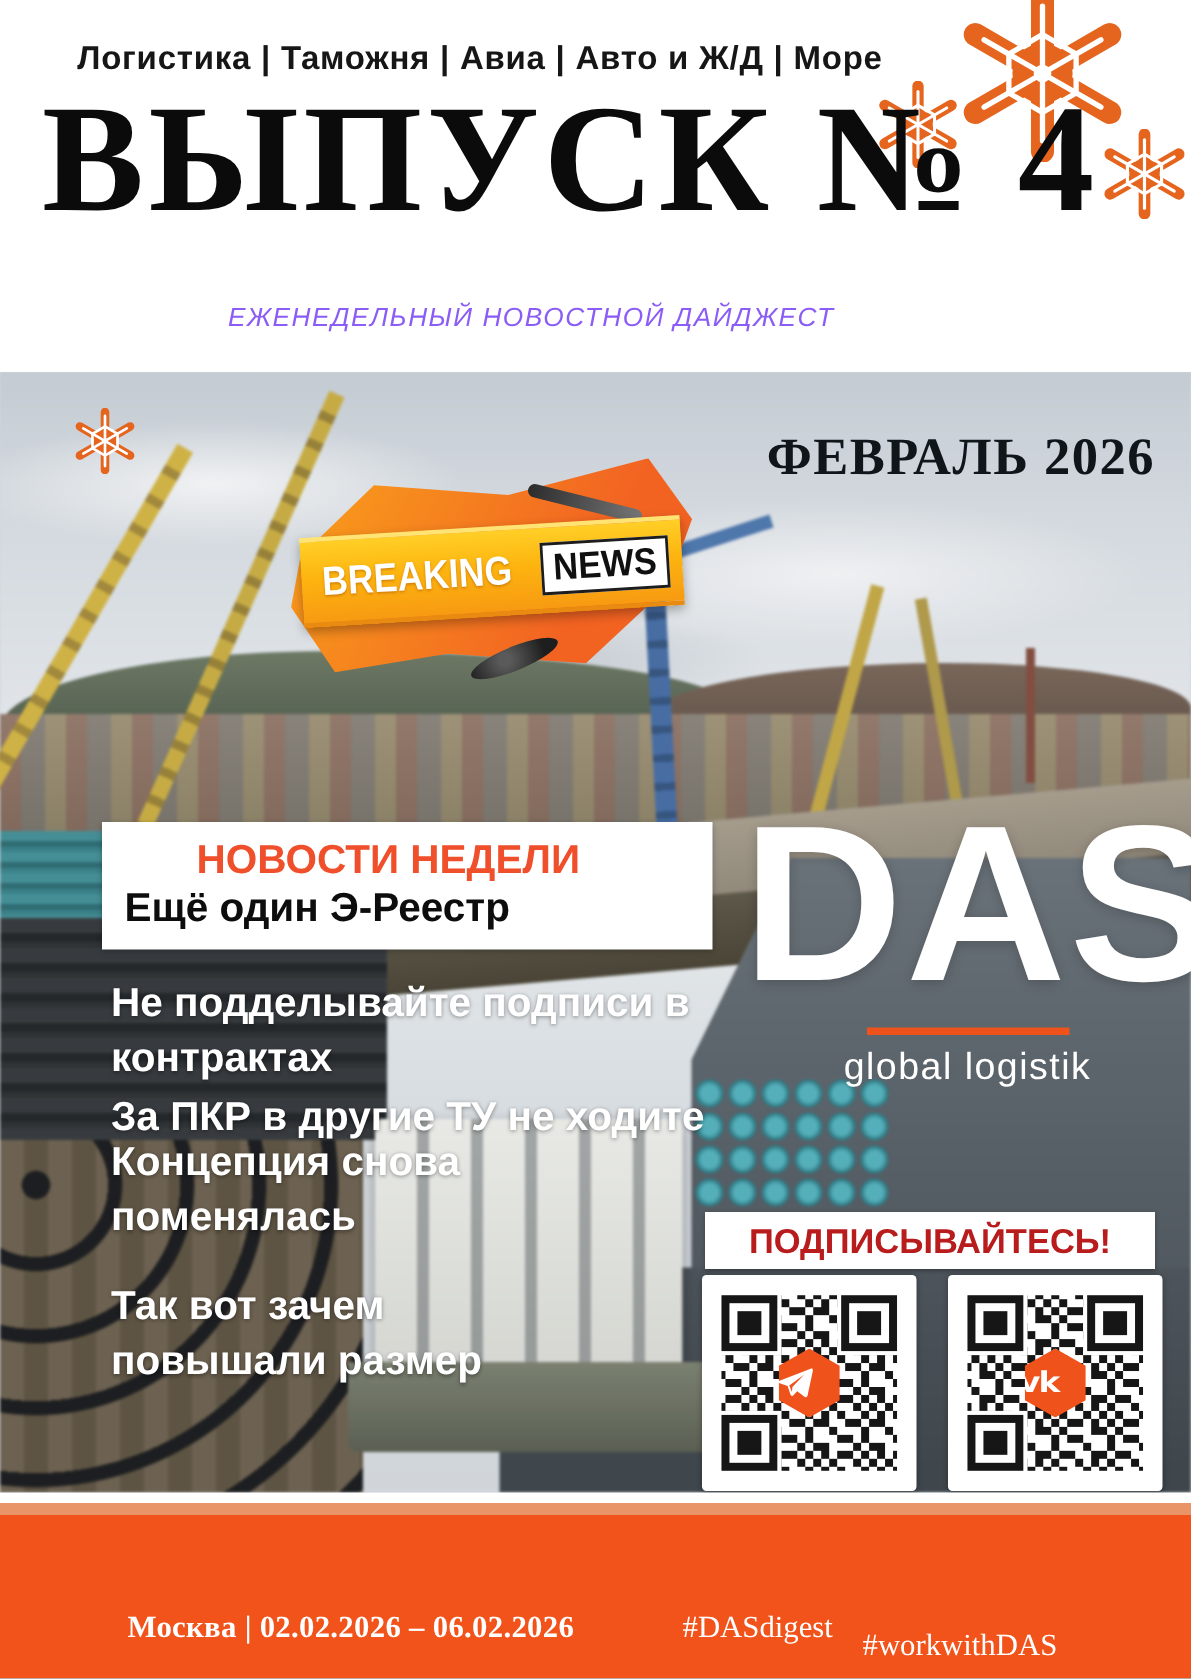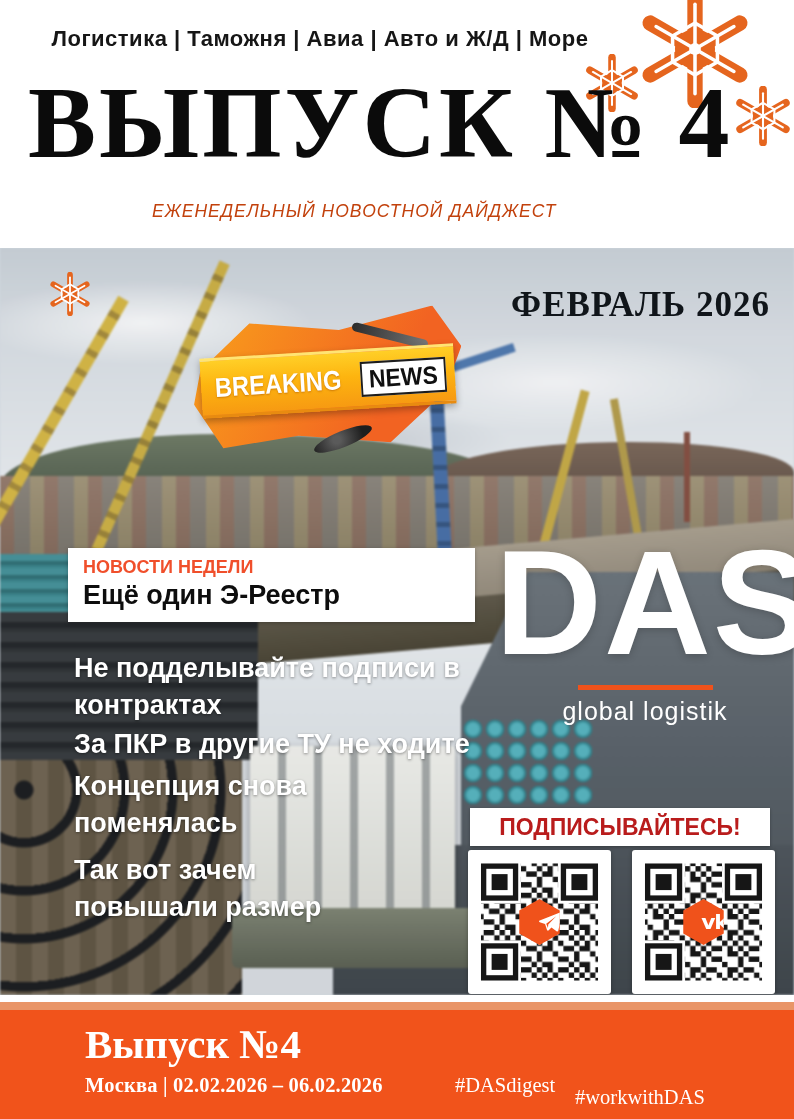--- a/index.html
+++ b/index.html
@@ -2,25 +2,25 @@
 <html><head>
 <meta charset="utf-8">
 <style>
   html,body{margin:0;padding:0;background:#888;}
   .page{position:relative;width:794px;height:1119px;background:#ffffff;overflow:hidden;
         font-family:"Liberation Sans",sans-serif;padding-left:47px;}
 
   
   .nav-strip{position:absolute;top:26px;left:0;width:640px;text-align:center;
              font-size:22px;font-weight:bold;color:#161616;letter-spacing:.5px;white-space:nowrap;}
-  .issue-title{position:absolute;top:72px;left:28px;z-index:3;margin:0;
+  .issue-title{position:absolute;top:56px;left:28px;z-index:3;margin:0;
                font-family:"Liberation Serif",serif;font-weight:bold;font-size:102px;
                line-height:1;color:#0b0b0b;letter-spacing:3px;white-space:nowrap;}
   .newsletter-subtitle{position:absolute;top:201px;left:152px;font-style:italic;
-               font-size:17.5px;color:#c2410c;letter-spacing:1px;white-space:nowrap;}
+               font-size:17.5px;color:#8b5cf6;letter-spacing:1px;white-space:nowrap;}
   .flake{position:absolute;z-index:1;}
   .flake-a{top:-10px;left:636px;width:118px;height:118px;}
   .flake-b{top:54px;left:583px;width:58px;height:58px;}
   .flake-c{top:86px;left:733px;width:60px;height:60px;}
   .flake-photo{top:24px;left:48px;width:44px;height:44px;z-index:4;}
 
   
   .photo{position:absolute;top:248px;left:0;width:794px;height:747px;overflow:hidden;background:#cfd7de;}
   .scene{position:absolute;inset:0;filter:blur(1.2px) saturate(.85) contrast(.95);}
   .scene > div{position:absolute;}
@@ -90,44 +90,44 @@
      padding:1px 7px;border:2px solid #1d1d1d;transform:scaleX(.92);}
   .bn-tail{position:absolute;left:44%;bottom:4px;width:62px;height:16px;border-radius:50%;
      transform:rotate(-22deg);background:radial-gradient(circle at 40% 40%,#5a5a5a 10%,#1e1e1e 70%);}
 
   
   .month-label{position:absolute;top:37px;right:24px;z-index:4;
      font-family:"Liberation Serif",serif;font-weight:bold;font-size:35px;
      letter-spacing:1px;color:#10151a;}
   .week-card{position:absolute;left:68px;top:300px;width:377px;z-index:5;
      background:#fff;padding:9px 15px 10px;box-shadow:0 1px 4px rgba(0,0,0,.25);}
-  .week-kicker{font-size:18px;font-weight:bold;color:#f04f2b;line-height:1.2;}
+  .week-kicker{font-size:27px;font-weight:bold;color:#f04f2b;line-height:1.2;margin-left:48px;}
   .week-headline{font-size:27px;font-weight:bold;color:#0d0d0d;line-height:1.25;}
   .headline{position:absolute;left:74px;z-index:5;color:#fff;font-weight:bold;
      font-size:27px;line-height:37px;text-shadow:0 1px 3px rgba(0,0,0,.4);}
   .hl1{top:402px;width:400px;}
   .hl2{top:478px;width:440px;}
-  .hl3{top:520px;width:300px;}
+  .hl3{top:508px;width:300px;}
   .hl4{top:604px;width:300px;}
 
   .das-logo{position:absolute;left:495px;top:281px;width:300px;z-index:4;text-align:center;color:#fff;}
   .das-wordmark{font-size:148px;line-height:1;font-weight:bold;letter-spacing:2px;
      text-shadow:0 2px 8px rgba(0,0,0,.2);}
   .das-underline{width:135px;height:5px;background:#f0521b;margin:8px auto 7px;}
   .das-tagline{font-size:25px;letter-spacing:1px;font-weight:500;}
 
   .subscribe-banner{position:absolute;left:470px;top:560px;width:300px;height:38px;z-index:5;
      background:#fff;display:flex;align-items:center;justify-content:center;
      font-size:23px;font-weight:bold;color:#b91c1c;box-shadow:0 1px 3px rgba(0,0,0,.3);}
   .qr-box{position:absolute;top:602px;width:143px;height:144px;background:#fff;
      border-radius:3px;z-index:5;box-shadow:0 1px 4px rgba(0,0,0,.3);}
   .qr-tg{left:468px;} .qr-vk{left:632px;}
   .qr-box svg.qr{position:absolute;inset:5px;width:133px;height:134px;}
   .badge{position:absolute;left:50%;top:50%;width:46px;height:46px;transform:translate(-50%,-50%);
-     background:#f0521b;display:flex;align-items:center;justify-content:flex-end;
+     background:#f0521b;display:flex;align-items:center;justify-content:flex-start;
      clip-path:polygon(50% 0,94% 25%,94% 75%,50% 100%,6% 75%,6% 25%);
      box-shadow:0 0 0 4px #fff;}
   .badge svg{width:26px;height:26px;}
   .vk-glyph{color:#fff;font-weight:800;font-size:19px;letter-spacing:-1px;
      font-family:"DejaVu Sans",sans-serif;transform:scaleX(1.15);}
 
   
   .footer{position:absolute;left:0;top:1002px;width:794px;height:117px;
      background:#f1531b;border-top:8px solid #e99568;box-sizing:border-box;color:#fff;
      font-family:"Liberation Serif",serif;}
@@ -332,19 +332,18 @@
             <rect x="14" y="74" width="12" height="12" fill="#161616"></rect>
         </g>
       </svg>
       <div class="badge">
         <span class="vk-glyph">vk</span>
       </div>
     </div>
   </div>
 
   <div class="footer">
-    <div class="footer-issue">Выпуск №4</div>
     <div class="footer-meta">Москва | 02.02.2026 – 06.02.2026</div>
     <div class="hashtag hash1">#DASdigest</div>
     <div class="hashtag hash2">#workwithDAS</div>
   </div>
 
 </div>
 
 </body></html>

